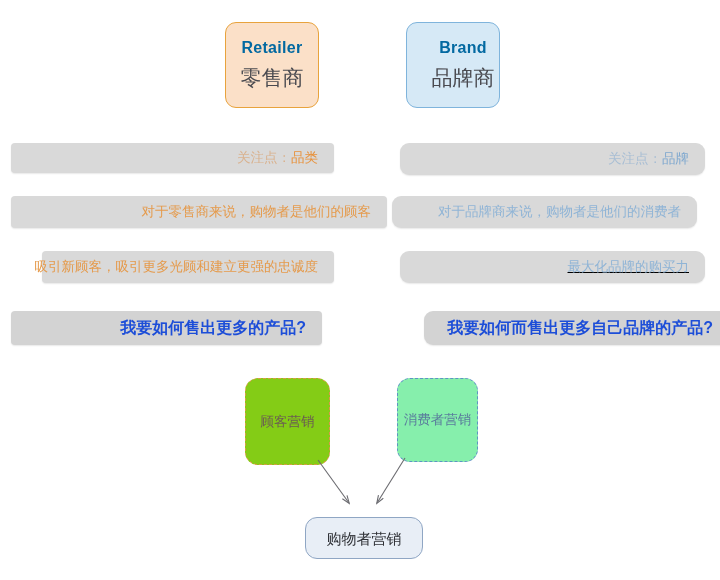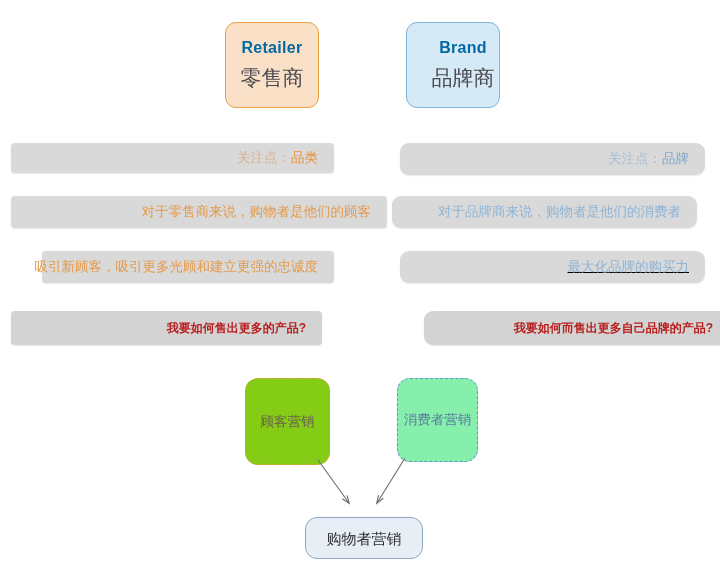--- a/index.html
+++ b/index.html
@@ -73,21 +73,21 @@
   }
   .bar.left  { justify-content: flex-end; text-align: right; }
   .bar.right { justify-content: flex-end; text-align: left; border-radius: 9px; }
   .bar .txt {
     font-size: 13.5px;
     line-height: 1;
     white-space: nowrap;
   }
   .bar .txt.orange { color: #e59a4b; }
   .bar .txt.blue   { color: #8fb4d6; }
-  .bar .txt.dark   { color: #b91c1c; font-weight: bold; font-size: 12px; }
+  .bar .txt.dark   { color: #1d4ed8; font-weight: bold; font-size: 16px; }
   .bar.emph { background: #d3d3d3; }
 
   .muted-orange { color: #d9b28f; }
   .strong-orange { color: #e8913a; }
   .muted-blue { color: #a8bed4; }
   .strong-blue { color: #7fa8cf; }
 
   
   #row1-left  { left: 11px;  top: 143px; width: 323px; height: 30px; }
   #row1-right { left: 400px; top: 143px; width: 305px; height: 32px; }

